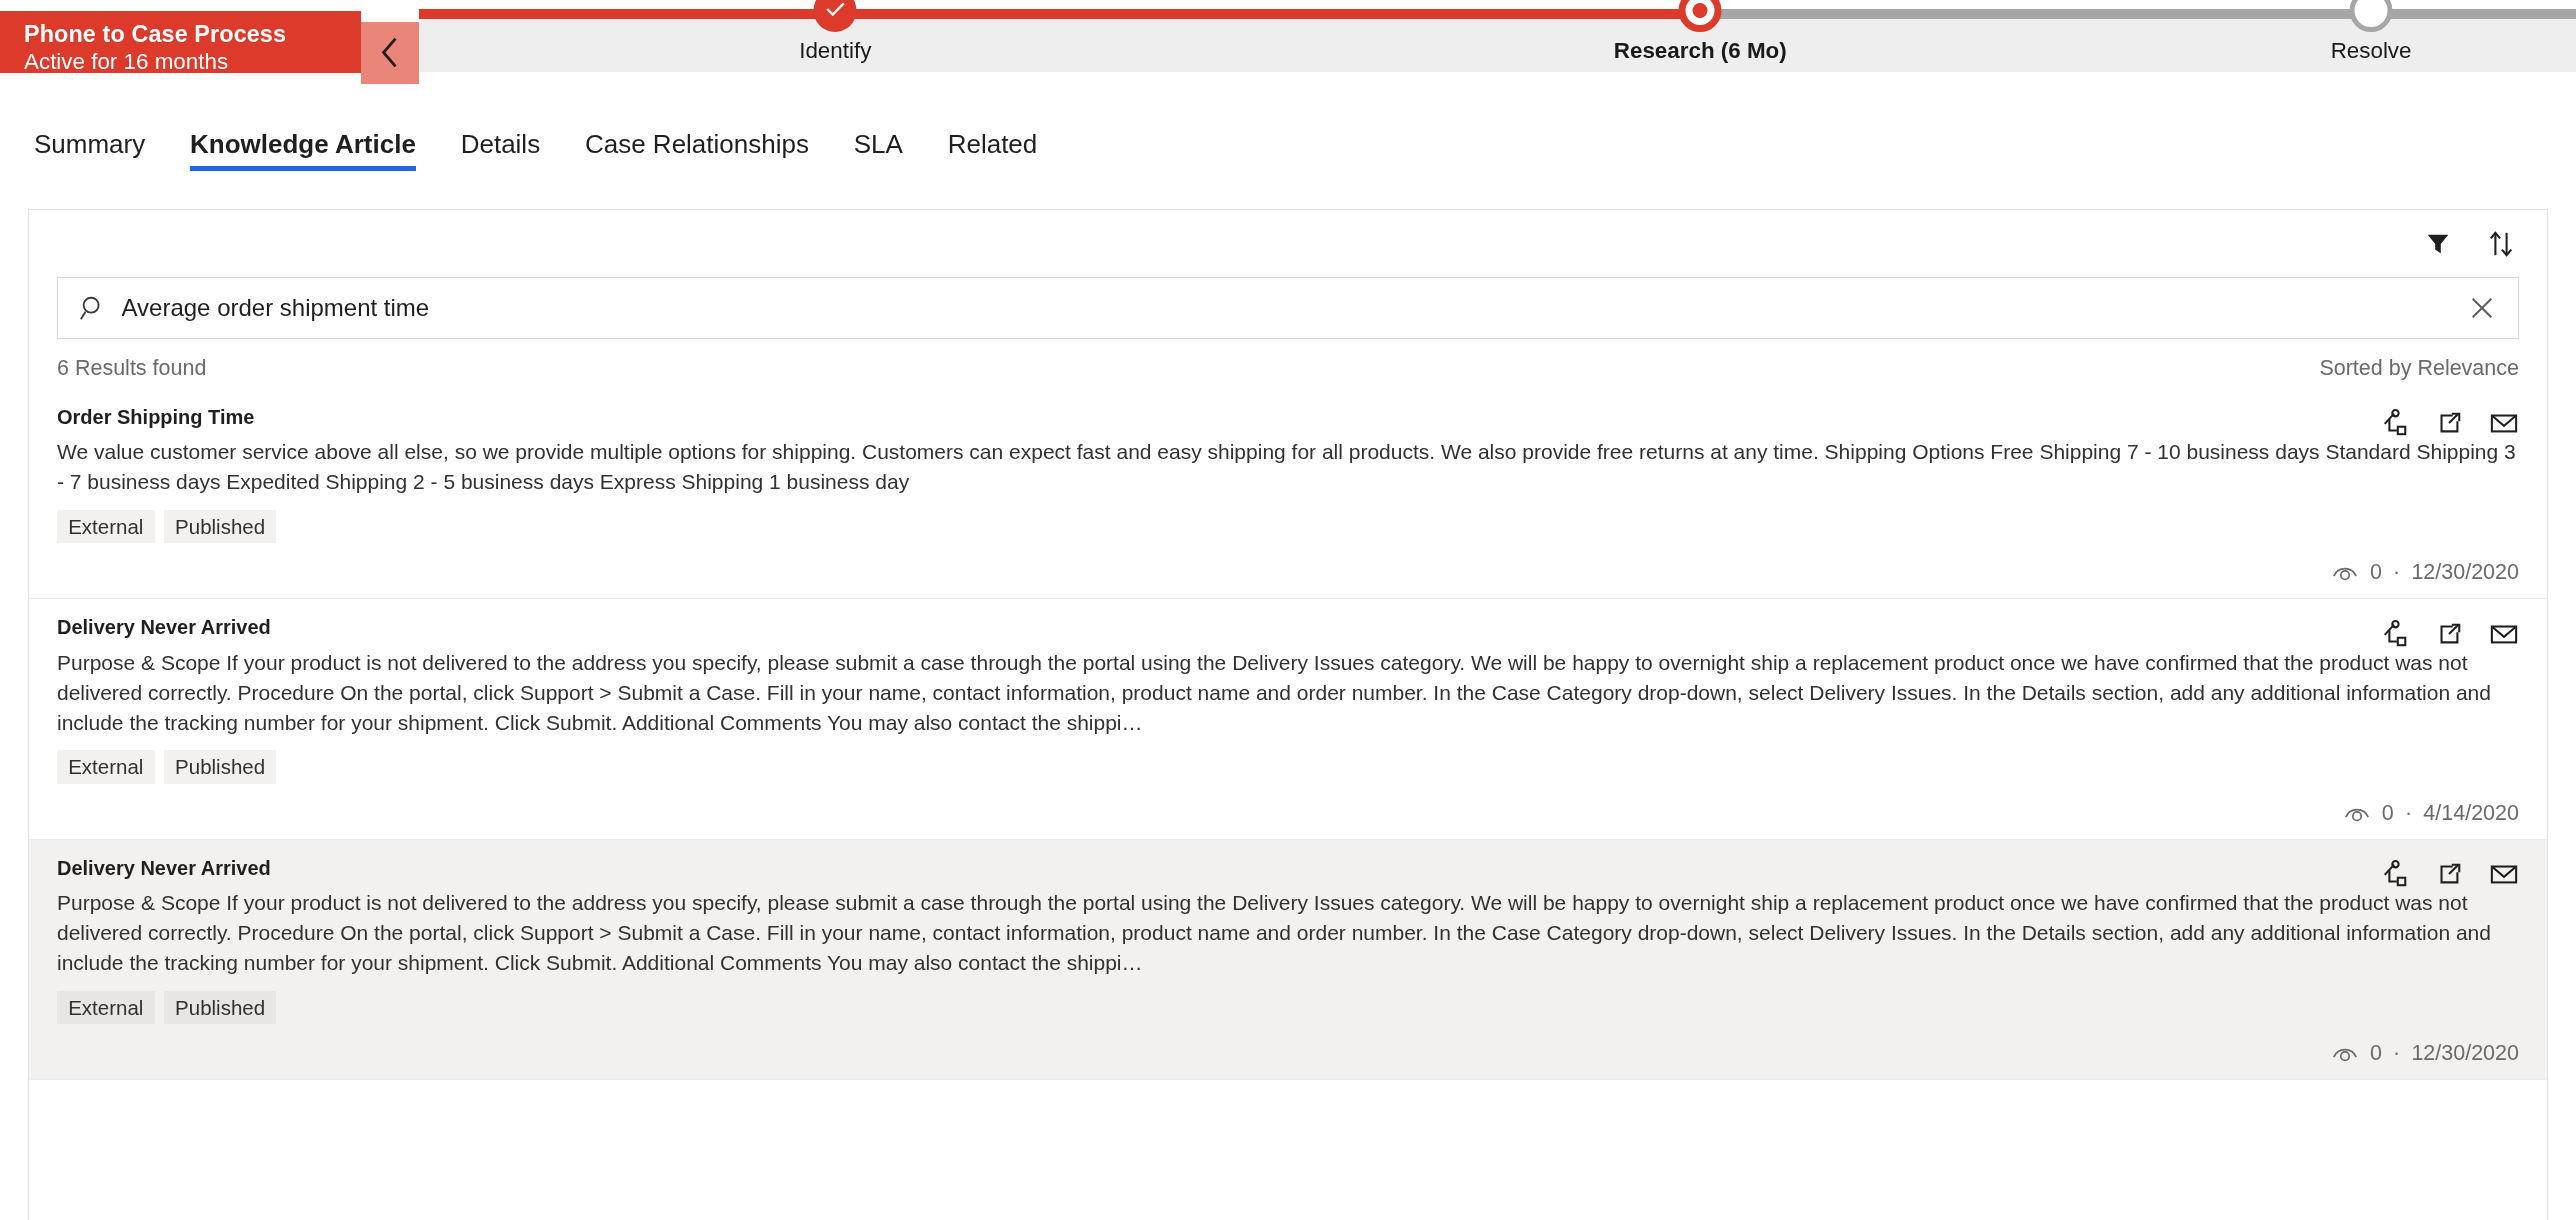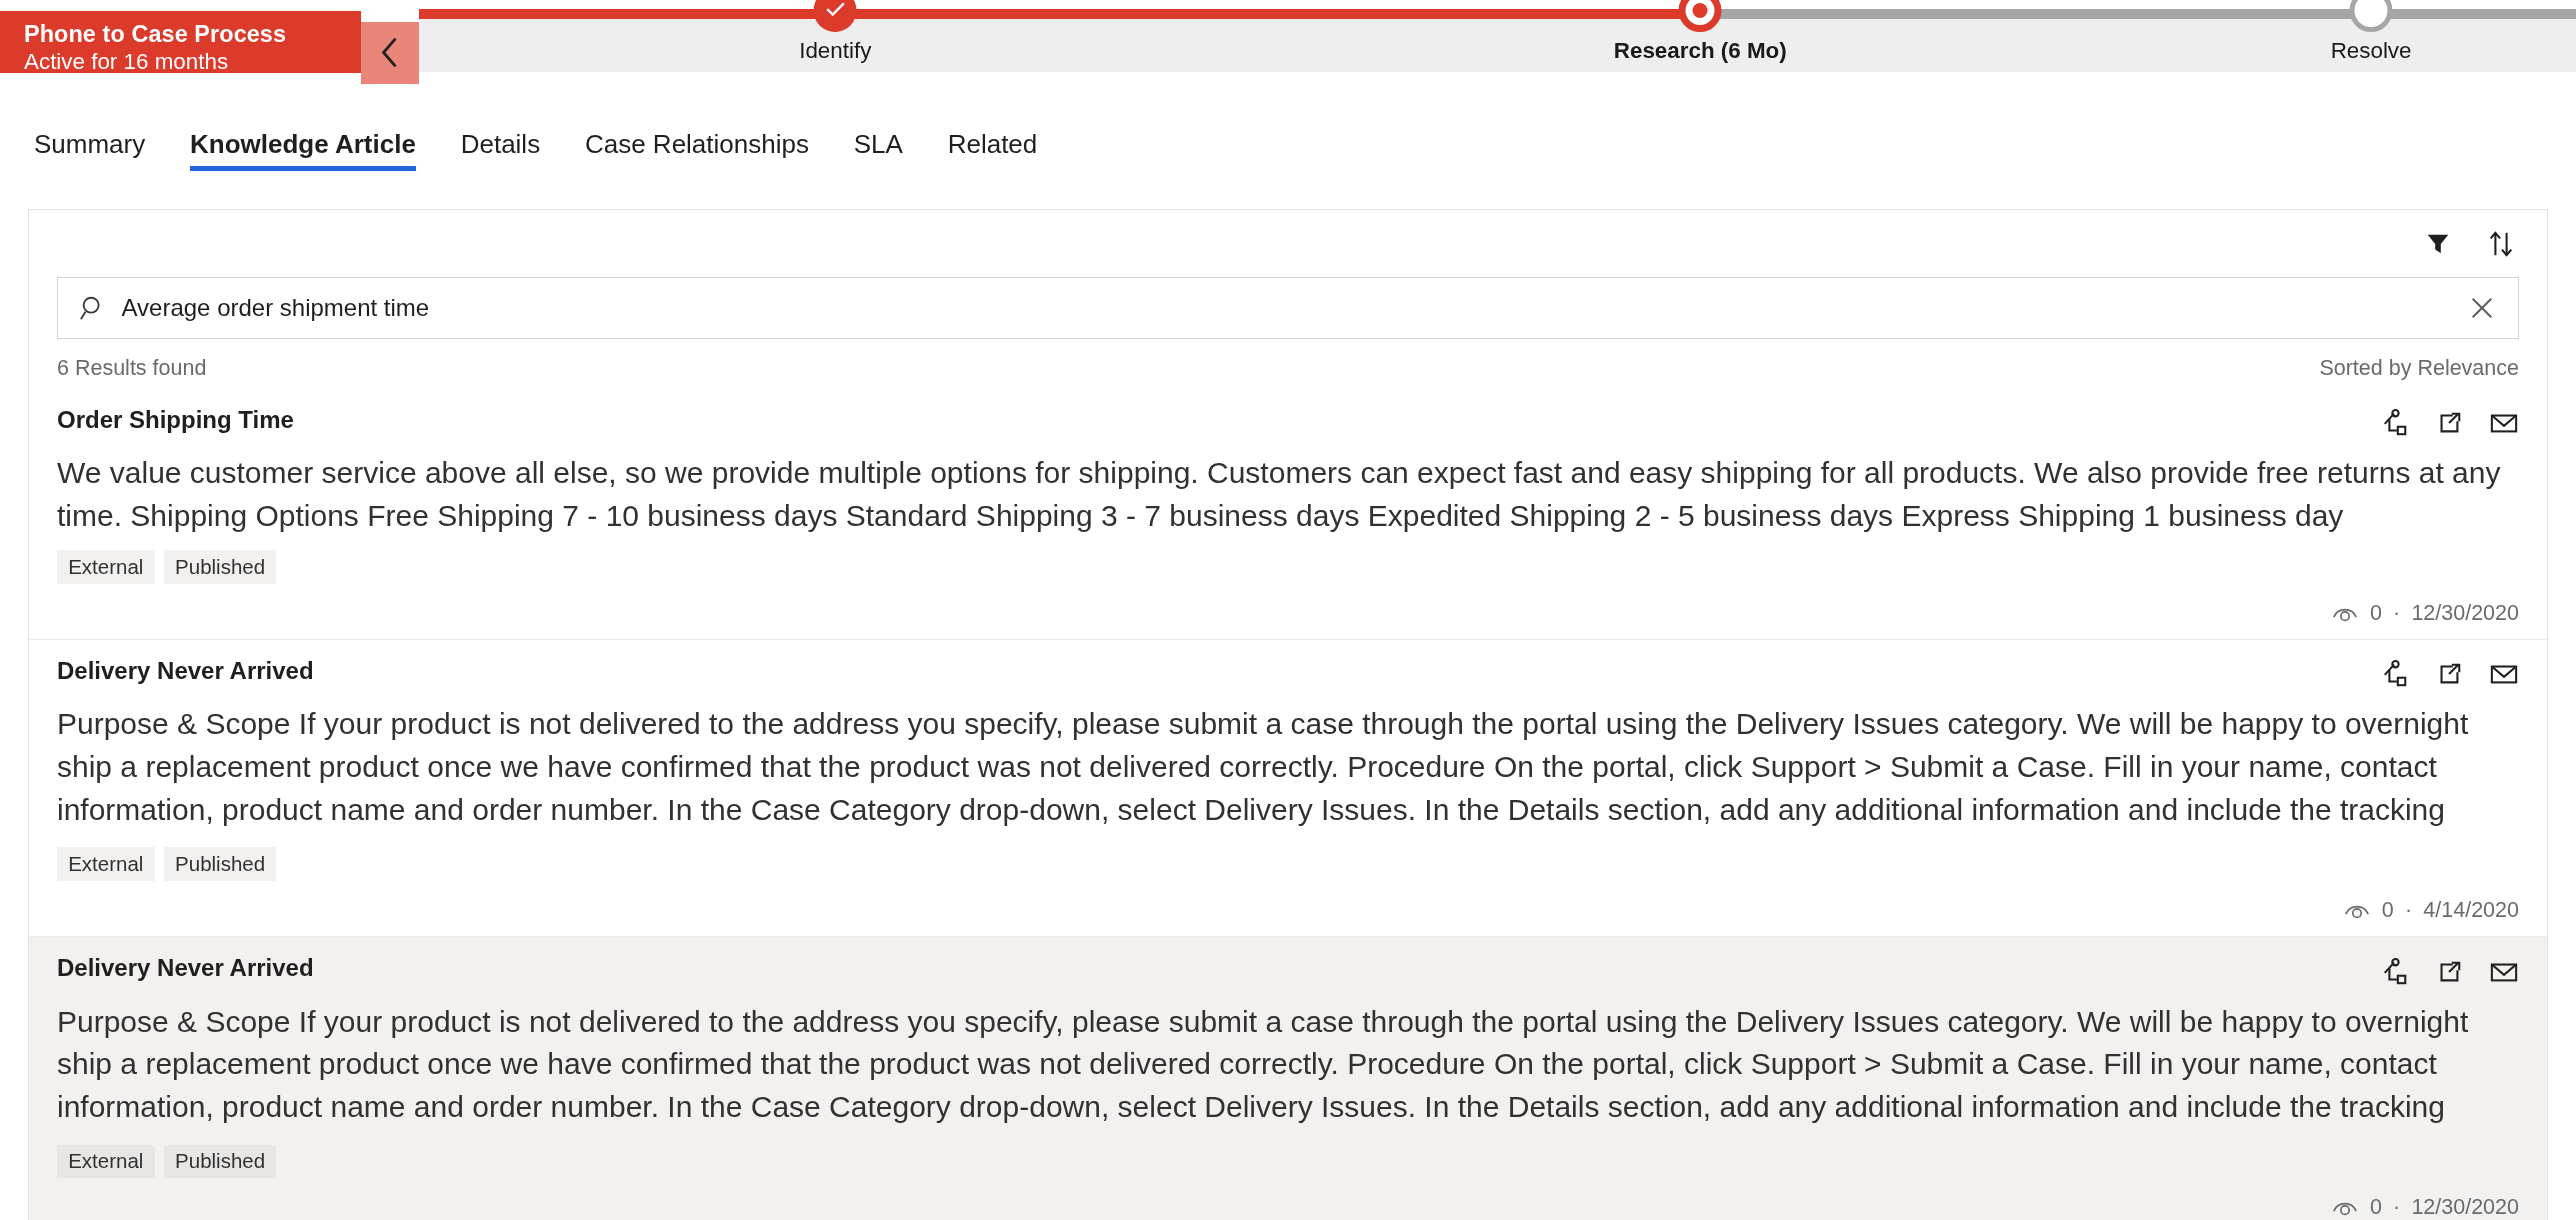--- a/index.html
+++ b/index.html
@@ -208,36 +208,35 @@
     border-bottom: 0.9px solid #EDEBE9;
     position: relative;
   }
   .result-card.hovered { background: #F2F1F0; }
   .result-head {
     display: flex;
     align-items: flex-start;
     justify-content: space-between;
   }
   .result-title {
-    font-size: 24px;
+    font-size: 20px;
     font-weight: bold;
     color: #201F1E;
     cursor: pointer;
   }
   .result-actions {
     display: flex;
     align-items: center;
     gap: 26px;
     padding-top: 3.7px;
   }
   .act-icon { cursor: pointer; display:flex; }
 
   .result-snippet {
-    margin-top: 15px;
-    font-size: 30px;
+    font-size: 21px;
     line-height: 1.42;
     color: #323130;
     max-height: 95px;
     overflow: hidden;
   }
   .result-snippet.three { max-height: 131px; }
 
   .tag-row {
     margin-top: 13px;
     display: flex;

